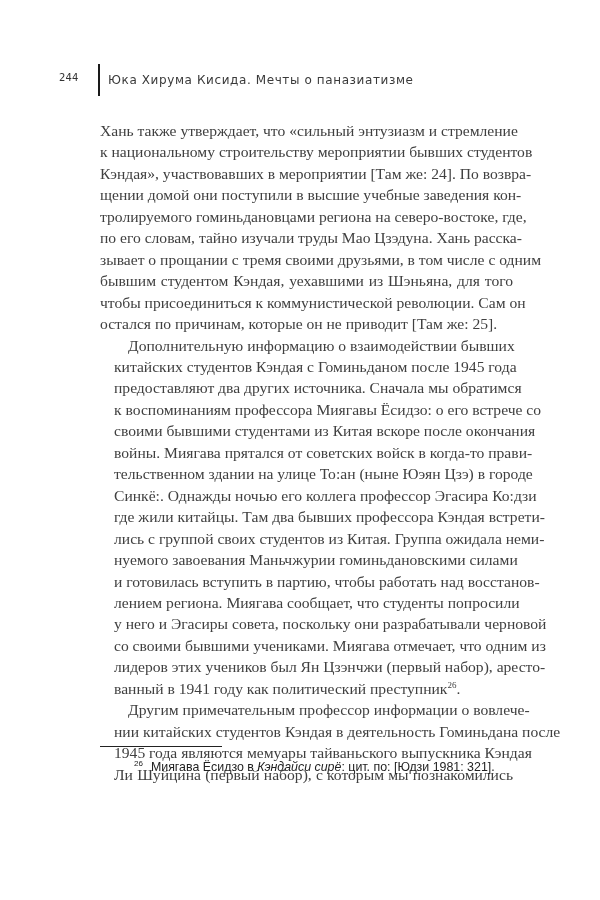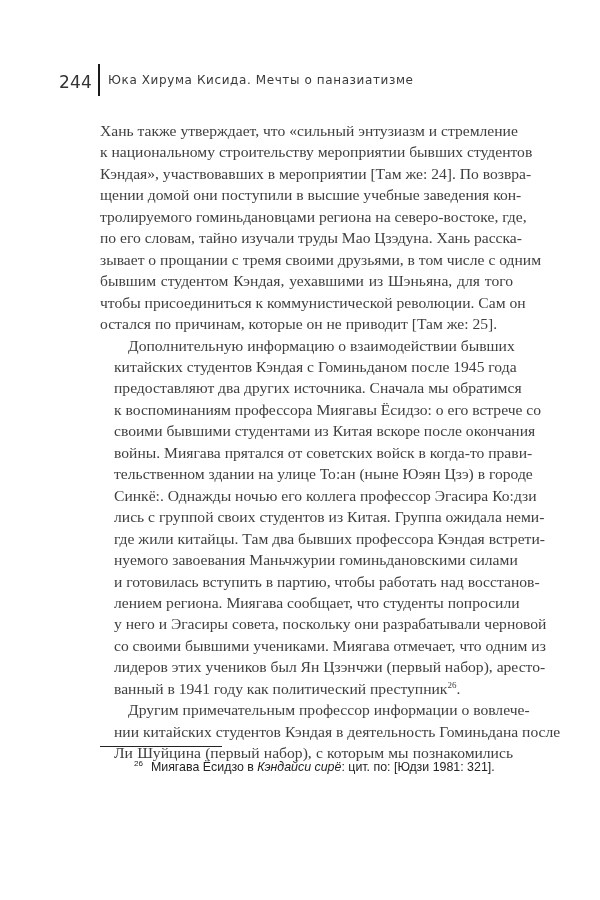--- a/index.html
+++ b/index.html
@@ -19,21 +19,21 @@
     top: 64px;
     left: 0;
     height: 32px;
     width: 600px;
   }
   .page-number {
     position: absolute;
     left: 59px;
     top: 8px;
     font-family: "DejaVu Sans", sans-serif;
-    font-size: 17px;
+    font-size: 10px;
     color: #333;
     letter-spacing: 0.2px;
   }
   .head-bar {
     position: absolute;
     left: 98px;
     top: 0;
     width: 2px;
     height: 32px;
     background: #1a1a1a;
@@ -133,33 +133,34 @@
   </p>
   <p class="indent">
     <span class="line" style="padding-left:14px">Дополнительную информацию о взаимодействии бывших</span>
     <span class="line">китайских студентов Кэндая с Гоминьданом после 1945 года</span>
     <span class="line">предоставляют два других источника. Сначала мы обратимся</span>
     <span class="line">к воспоминаниям профессора Миягавы Ёсидзо: о его встрече со</span>
     <span class="line">своими бывшими студентами из Китая вскоре после окончания</span>
     <span class="line">войны. Миягава прятался от советских войск в когда-то прави-</span>
     <span class="line">тельственном здании на улице То:ан (ныне Юэян Цзэ) в городе</span>
     <span class="line">Синкё:. Однажды ночью его коллега профессор Эгасира Ко:дзи</span>
+    <span class="line">где жили китайцы. Там два бывших профессора Кэндая встрети-</span>
     <span class="line">лись с группой своих студентов из Китая. Группа ожидала неми-</span>
-    <span class="line">где жили китайцы. Там два бывших профессора Кэндая встрети-</span>
     <span class="line">нуемого завоевания Маньчжурии гоминьдановскими силами</span>
     <span class="line">и готовилась вступить в партию, чтобы работать над восстанов-</span>
     <span class="line">лением региона. Миягава сообщает, что студенты попросили</span>
     <span class="line">у него и Эгасиры совета, поскольку они разрабатывали черновой</span>
     <span class="line">со своими бывшими учениками. Миягава отмечает, что одним из</span>
     <span class="line">лидеров этих учеников был Ян Цзэнчжи (первый набор), аресто-</span>
     <span class="line last"><span>ванный в 1941 году как политический преступник</span><sup class="fn-ref">26</sup><span>.</span></span>
   </p>
   <p class="indent">
     <span class="line" style="padding-left:14px">Другим примечательным профессор информации о вовлече-</span>
     <span class="line">нии китайских студентов Кэндая в деятельность Гоминьдана после</span>
+    <span class="line">1945 года являются мемуары тайваньского выпускника Кэндая</span>
     <span class="line">Ли Шуйцина (первый набор), с которым мы познакомились</span>
   </p>
 </div>
 
 <div class="footnote-rule"></div>
 
 <div class="footnote">
   <span class="fn-mark">26</span><span>Миягава Ёсидзо в </span><em>Кэндайси сирё</em><span>: цит. по: [Юдзи 1981: 321].</span>
 </div>
 

